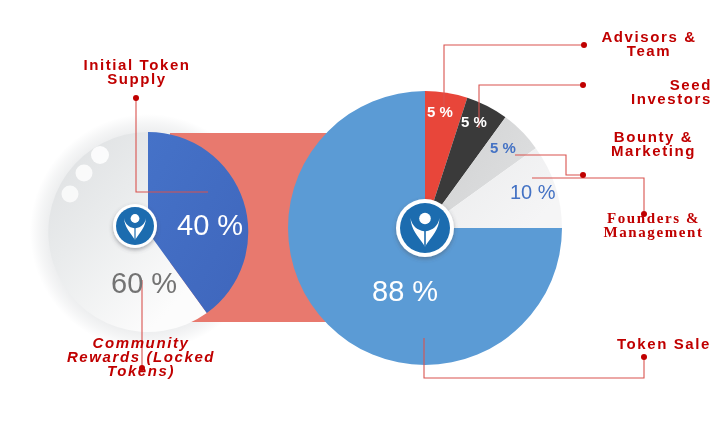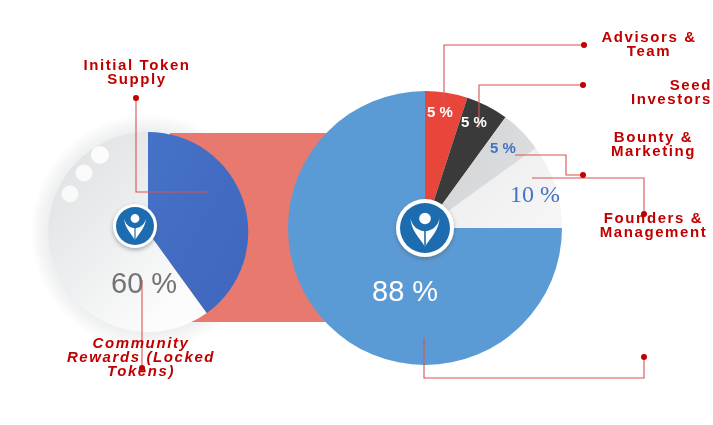--- a/index.html
+++ b/index.html
@@ -25,21 +25,21 @@
   .lbl.center{text-align:center;}
   .lbl.left{text-align:right;}
 
   .pct{
     position:absolute;
     font-weight:400;
     white-space:nowrap;
     pointer-events:none;
   }
   .pct.big{font-size:29px;}
-  .pct.mid{font-size:24px;font-family:Liberation Serif, serif;}
+  .pct.mid{font-size:20px;}
   .pct.sm{font-size:15px;font-weight:bold;}
   .pct.sm2{font-size:15px;font-weight:bold;}
 </style>
 </head>
 <body>
 
 <div id="stage">
 
   <svg class="layer" viewBox="0 0 713 425">
     <defs>
@@ -146,34 +146,36 @@
     </g>
   </svg>
 
   <div class="lbl center" style="left:48px;top:58px;width:178px;">Initial Token
 Supply</div>
 
   <div class="lbl center" style="left:35px;top:336px;width:212px;font-style:italic;">Community
 Rewards (Locked
 Tokens)</div>
 
+  <div class="pct big" style="left:177px;top:209px;color:#FFFFFF;">40 %</div>
 
   <div class="pct big" style="left:111px;top:267px;color:#737373;">60 %</div>
 
   <div class="lbl center" style="left:594px;top:30px;width:110px;">Advisors &amp;
 Team</div>
 
   <div class="lbl left" style="left:594px;top:78px;width:118px;">Seed Investors</div>
 
   <div class="lbl center" style="left:597px;top:130px;width:113px;">Bounty &amp;
 Marketing</div>
 
-  <div class="lbl center" style="left:596px;top:211px;width:115px;">Founders &amp;
+  <div class="lbl center" style="left:596px;top:211px;width:115px;font-family:Liberation Serif, serif;">Founders &amp;
 Management</div>
 
+  <div class="lbl left" style="left:601px;top:337px;width:110px;">Token Sale</div>
 
   <div class="pct sm" style="left:427px;top:103px;color:#FFFFFF;">5 %</div>
 
   <div class="pct sm" style="left:461px;top:113px;color:#FFFFFF;">5 %</div>
 
   <div class="pct sm2" style="left:490px;top:139px;color:#4472C4;">5 %</div>
 
   <div class="pct mid" style="left:510px;top:181px;color:#4472C4;">10  %</div>
 
   <div class="pct big" style="left:372px;top:275px;color:#FFFFFF;">88 %</div>

